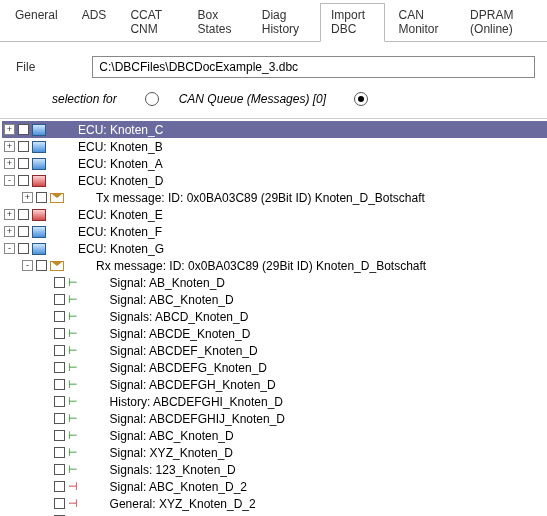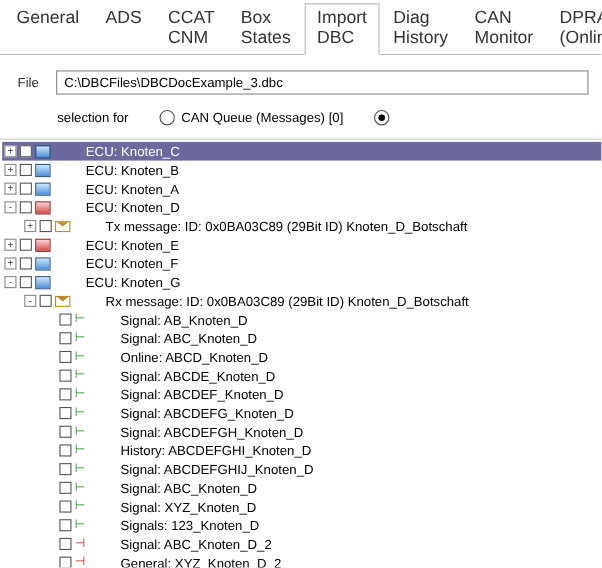--- a/index.html
+++ b/index.html
@@ -13,21 +13,21 @@
     overflow: hidden;
   }
   .tabs {
     display: flex;
     border-bottom: 1px solid #bbb;
     padding: 2px 4px 0 4px;
     gap: 2px;
   }
   .tab {
     padding: 4px 10px 5px 10px;
-    font-size: 16px;
+    font-size: 12px;
     cursor: pointer;
     color: #333;
     border: 1px solid transparent;
     border-bottom: none;
     position: relative;
     top: 1px;
   }
   .tab.active {
     border: 1px solid #bbb;
     border-bottom: 1px solid #fff;
@@ -39,31 +39,33 @@
     padding: 14px 12px 6px 16px;
     gap: 16px;
   }
   .file-label { color: #333; }
   .file-input {
     flex: 1;
     border: 1px solid #888;
     padding: 3px 6px;
     font-family: inherit;
     font-size: 12px;
+    margin-left: 41px;
   }
   .sel-row {
     display: flex;
     align-items: center;
     padding: 8px 12px 12px 52px;
     gap: 28px;
+    font-style: italic;
   }
   .radio-wrap {
     display: flex;
     align-items: center;
-    gap: 6px;
+    gap: 20px;
     cursor: pointer;
   }
   .radio {
     width: 14px; height: 14px;
     border: 1px solid #555;
     border-radius: 50%;
     display: inline-flex;
     align-items: center;
     justify-content: center;
   }
@@ -140,22 +142,22 @@
   .i-sig-out { color:#c01a1a; font-size:11px; line-height:1; }
 </style>
 </head>
 <body>
 
 <div class="tabs" id="tabs">
     <div class="tab">General</div>
     <div class="tab">ADS</div>
     <div class="tab">CCAT CNM</div>
     <div class="tab">Box States</div>
+    <div class="tab">Diag History</div>
     <div class="tab active">Import DBC</div>
-    <div class="tab">Diag History</div>
     <div class="tab">CAN Monitor</div>
     <div class="tab">DPRAM (Online)</div>
   </div>
 
 <div class="file-row">
   <span class="file-label">File</span>
   <input class="file-input" type="text" value="C:\DBCFiles\DBCDocExample_3.dbc" style="">
 </div>
 
 <div class="sel-row">
@@ -281,21 +283,21 @@
       <span class="lbl">Signal: ABC_Knoten_D</span>
     </div>
     <div class="row">
       <span class="indent" style="width: 38px;"></span>
       <span class="exp blank"></span>
       <span class="gap"></span>
       <span class="chk"></span>
       <span class="gap"></span>
       <span class="i-sig-in">⊢</span>
       <span class="gap"></span>
-      <span class="lbl">Online: ABCD_Knoten_D</span>
+      <span class="lbl">Signals: ABCD_Knoten_D</span>
     </div>
     <div class="row">
       <span class="indent" style="width: 38px;"></span>
       <span class="exp blank"></span>
       <span class="gap"></span>
       <span class="chk"></span>
       <span class="gap"></span>
       <span class="i-sig-in">⊢</span>
       <span class="gap"></span>
       <span class="lbl">Signal: ABCDE_Knoten_D</span>

